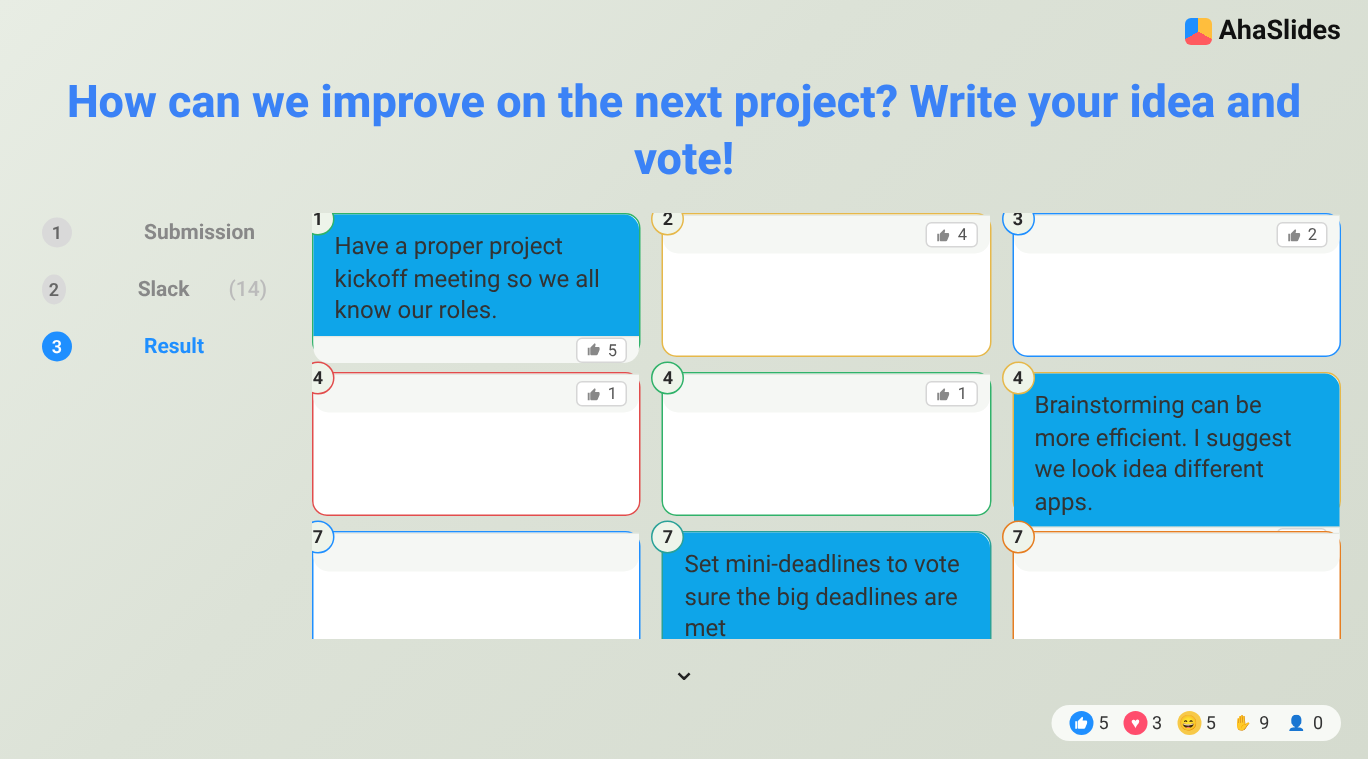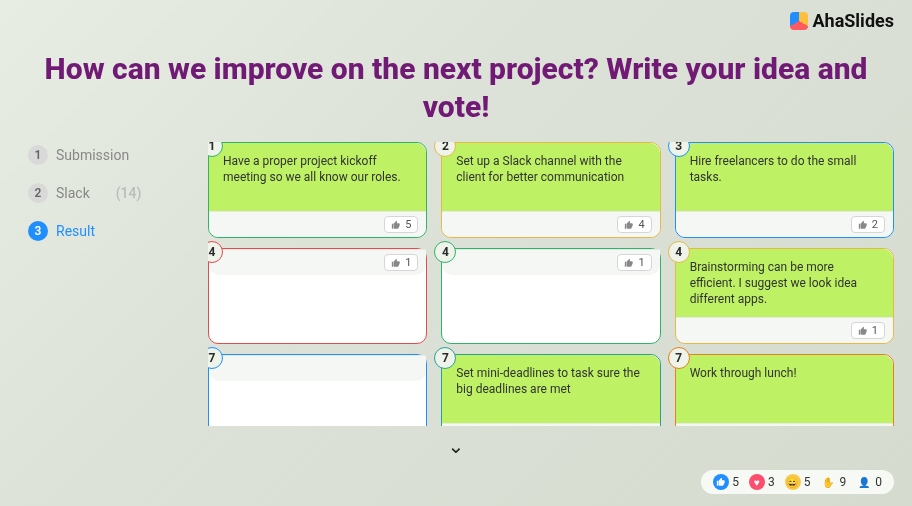--- a/index.html
+++ b/index.html
@@ -13,37 +13,37 @@
   position: absolute; top: 10px; right: 18px;
   display: flex; align-items: center; gap: 4px;
   font-size: 18px; font-weight: 700; color: #111;
 }
 .brand-logo {
   width: 18px; height: 18px; border-radius: 4px;
   background: conic-gradient(#ffbe3d 0 120deg, #ff5a5f 120deg 240deg, #1f8fff 240deg 360deg);
 }
 .title {
   position: absolute; top: 50px; left: 0; right: 0;
-  text-align: center; font-size: 30px; font-weight: 800; color: #701a75;
+  text-align: center; font-size: 30px; font-weight: 800; color: #3b82f6;
   line-height: 1.25; padding: 0 28px;
 }
 .sidebar {
   position: absolute; left: 28px; top: 145px; width: 150px;
 }
 .step {
   display: flex; align-items: center; gap: 8px;
   margin-bottom: 18px; font-size: 14px; cursor: pointer;
 }
 .step-num {
   width: 20px; height: 20px; border-radius: 50%;
   background: #d9d9d9; color: #666; font-size: 12px;
   display: flex; align-items: center; justify-content: center; font-weight: 600;
 }
 .step.active .step-num { background: #1f8fff; color: #fff; }
-.step .step-label { color: #888; font-weight: 400; }
+.step .step-label { color: #888; font-weight: 700; margin-left: 40px; }
 .step.active .step-label { color: #1f8fff; }
 .step-count { color: #bbb; font-weight: 500; margin-left: 18px; }
 .grid {
   position: absolute; left: 208px; top: 142px; right: 18px; bottom: 80px;
   display: grid; grid-template-columns: repeat(3, 1fr);
   grid-auto-rows: 96px; gap: 10px 14px; overflow: hidden;
 }
 .card {
   position: relative; border-radius: 10px; background: #fff;
   display: flex; flex-direction: column;
@@ -61,22 +61,22 @@
   background: #eef4ea; color: #2a2a2a; font-size: 12px; font-weight: 700;
   display: flex; align-items: center; justify-content: center;
   border: 1.5px solid #30b26a;
 }
 .card.b-yellow .rank { border-color: #e6b84a; }
 .card.b-blue   .rank { border-color: #1f8fff; }
 .card.b-red    .rank { border-color: #e24c4c; }
 .card.b-orange .rank { border-color: #e67e22; }
 .card.b-teal   .rank { border-color: #2aa198; }
 .card-body {
-  flex: 1; padding: 10px 12px 6px 14px; font-size: 12px; color: #333;
-  background: #bef264; border-radius: 10px 10px 0 0; line-height: 1.35;
+  flex: 1; padding: 10px 12px 6px 14px; font-size: 16px; color: #333;
+  background: #0ea5e9; border-radius: 10px 10px 0 0; line-height: 1.35;
 }
 .card-foot {
   height: 26px; background: #f5f7f4; border-top: 1px solid #e5e9e2;
   border-radius: 0 0 10px 10px; display: flex; align-items: center;
   justify-content: flex-end; padding: 0 8px;
 }
 .votes {
   display: flex; align-items: center; gap: 4px;
   background: #fff; border: 1px solid #d6d6d6; border-radius: 4px;
   padding: 1px 6px; font-size: 11px; color: #555; cursor: pointer;
@@ -140,33 +140,31 @@
         <div class="votes">
           <svg class="thumb" viewBox="0 0 24 24" fill="#888">
             <path d="M2 21h3V9H2v12zm19-11c0-1.1-.9-2-2-2h-5.3l.8-3.8v-.3c0-.4-.2-.8-.4-1.1L13 2 6.6 8.4C6.2 8.8 6 9.3 6 9.8V19c0 1.1.9 2 2 2h8c.8 0 1.5-.5 1.8-1.2l2.9-6.8c.2-.3.3-.6.3-1v-2z"></path>
           </svg>
           <span>5</span>
         </div>
       </div>
     </div>
     <div class="card b-yellow">
       <div class="rank">2</div>
-      <div class="card-body">Set up a Slack channel with the client for better communication</div>
       <div class="card-foot">
         <div class="votes">
           <svg class="thumb" viewBox="0 0 24 24" fill="#888">
             <path d="M2 21h3V9H2v12zm19-11c0-1.1-.9-2-2-2h-5.3l.8-3.8v-.3c0-.4-.2-.8-.4-1.1L13 2 6.6 8.4C6.2 8.8 6 9.3 6 9.8V19c0 1.1.9 2 2 2h8c.8 0 1.5-.5 1.8-1.2l2.9-6.8c.2-.3.3-.6.3-1v-2z"></path>
           </svg>
           <span>4</span>
         </div>
       </div>
     </div>
     <div class="card b-blue">
       <div class="rank">3</div>
-      <div class="card-body">Hire freelancers to do the small tasks.</div>
       <div class="card-foot">
         <div class="votes">
           <svg class="thumb" viewBox="0 0 24 24" fill="#888">
             <path d="M2 21h3V9H2v12zm19-11c0-1.1-.9-2-2-2h-5.3l.8-3.8v-.3c0-.4-.2-.8-.4-1.1L13 2 6.6 8.4C6.2 8.8 6 9.3 6 9.8V19c0 1.1.9 2 2 2h8c.8 0 1.5-.5 1.8-1.2l2.9-6.8c.2-.3.3-.6.3-1v-2z"></path>
           </svg>
           <span>2</span>
         </div>
       </div>
     </div>
     <div class="card b-red">
@@ -202,26 +200,25 @@
           <span>1</span>
         </div>
       </div>
     </div>
     <div class="card b-blue">
       <div class="rank">7</div>
       <div class="card-foot"></div>
     </div>
     <div class="card b-teal">
       <div class="rank">7</div>
-      <div class="card-body">Set mini-deadlines to task sure the big deadlines are met</div>
+      <div class="card-body">Set mini-deadlines to vote sure the big deadlines are met</div>
       <div class="card-foot"></div>
     </div>
     <div class="card b-orange">
       <div class="rank">7</div>
-      <div class="card-body">Work through lunch!</div>
       <div class="card-foot"></div>
     </div>
   </div>
 
 <div class="expand">
   <span>⌄</span>
 </div>
 
 <div class="reactions">
   <div class="react">

